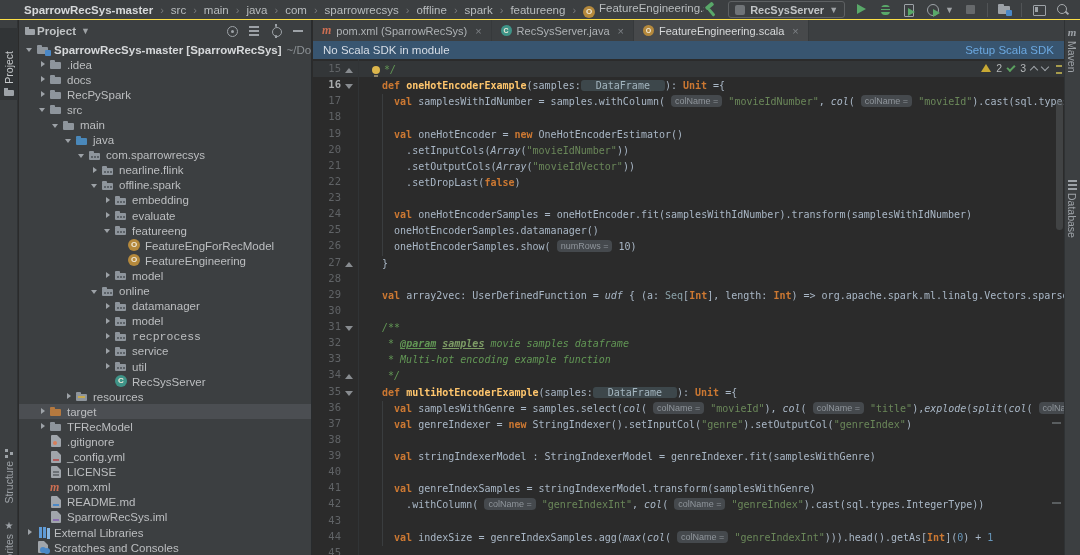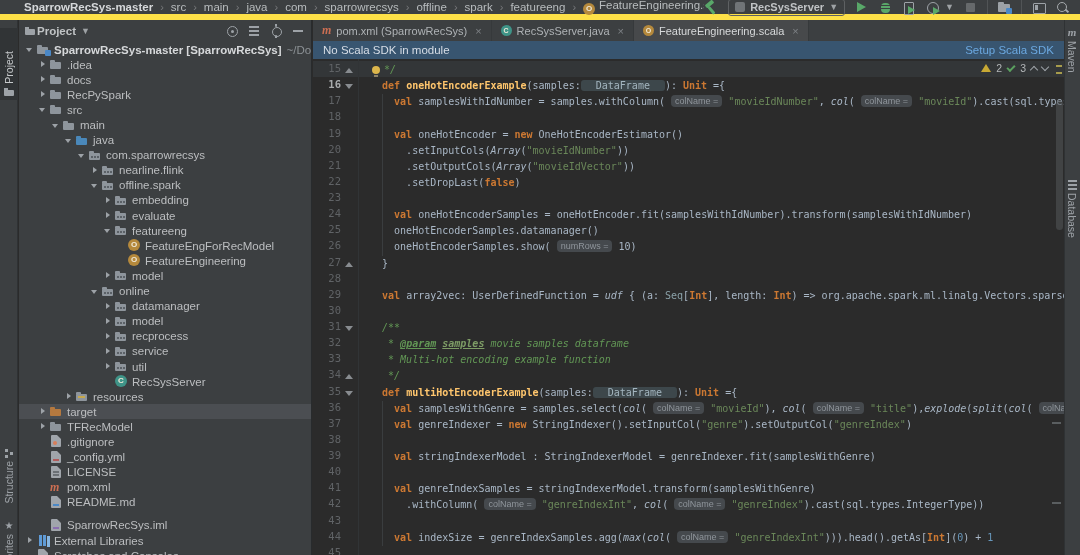--- a/index.html
+++ b/index.html
@@ -7,21 +7,21 @@
     --editor:#2b2b2b; --caret:#333638; --ui:#bbbdbf; --dim:#8c9195; --ln:#606366;
     --sel:#4b4e52; --notif:#385570; --link:#6ba8e0; --green:#499c54;
   }
   *{box-sizing:border-box;margin:0;padding:0}
   html,body{width:1080px;height:555px;overflow:hidden;background:var(--editor)}
   body{font-family:"Liberation Sans",sans-serif;font-size:11.5px;color:var(--ui);position:relative}
   .app{position:absolute;inset:0;width:1080px;height:555px}
 
   
   .topbar{position:absolute;left:0;top:0;right:0;height:20px;background:var(--panel);
-    border-bottom:6px solid #fde047;display:flex;align-items:center;padding:0 6px 0 24px}
+    border-bottom:1px solid #fde047;display:flex;align-items:center;padding:0 6px 0 24px}
   .crumbs{flex:1;display:flex;align-items:center;gap:7px;overflow:hidden;white-space:nowrap}
   .crumb{color:#b8bcbe;cursor:default}
   .crumb.bold{font-weight:bold;color:#d6d8da}
   .crumb-sep{color:#77797b;font-size:11px}
   .crumb .cir{display:inline-block;vertical-align:-2px;margin-right:4px}
   .tb-right{display:flex;align-items:center;gap:9px;flex:none;padding-right:4px}
   .tbicon{width:15px;height:15px;position:relative;display:inline-block;cursor:pointer}
   .combo{display:flex;align-items:center;gap:5px;border:1px solid #5e6163;border-radius:3px;
     height:17px;padding:0 6px;color:#c0c3c5;font-weight:bold;font-size:11px}
   .combo .appic{width:10px;height:10px;background:#707477;border-radius:2px}
@@ -392,21 +392,21 @@
         </div>
         <div class="trow" style="padding-left: 84px;">
           <span class="tchev c-r"></span>
           <span class="tic">
             <span class="tf pkg" style="position:absolute;inset:0">
               <i></i>
             </span>
           </span>
           <span class="tlabel">model</span>
         </div>
-        <div class="trow" style="padding-left: 84px;">
+        <div class="trow" style="padding-left: 84px; font-family: Liberation Mono, monospace;">
           <span class="tchev c-r"></span>
           <span class="tic">
             <span class="tf pkg" style="position:absolute;inset:0">
               <i></i>
             </span>
           </span>
           <span class="tlabel">recprocess</span>
         </div>
         <div class="trow" style="padding-left: 84px;">
           <span class="tchev c-r"></span>
@@ -490,21 +490,21 @@
         </div>
         <div class="trow" style="padding-left: 19px;">
           <span class="tchev"></span>
           <span class="tic">
             <span class="pg md">
               <i></i>
             </span>
           </span>
           <span class="tlabel">README.md</span>
         </div>
-        <div class="trow" style="padding-left: 19px; margin-top: 8px;">
+        <div class="trow" style="padding-left: 19px;">
           <span class="tchev"></span>
           <span class="tic">
             <span class="pg iml">
               <i></i>
             </span>
           </span>
           <span class="tlabel">SparrowRecSys.iml</span>
         </div>
         <div class="trow" style="padding-left: 6px;">
           <span class="tchev c-r"></span>

